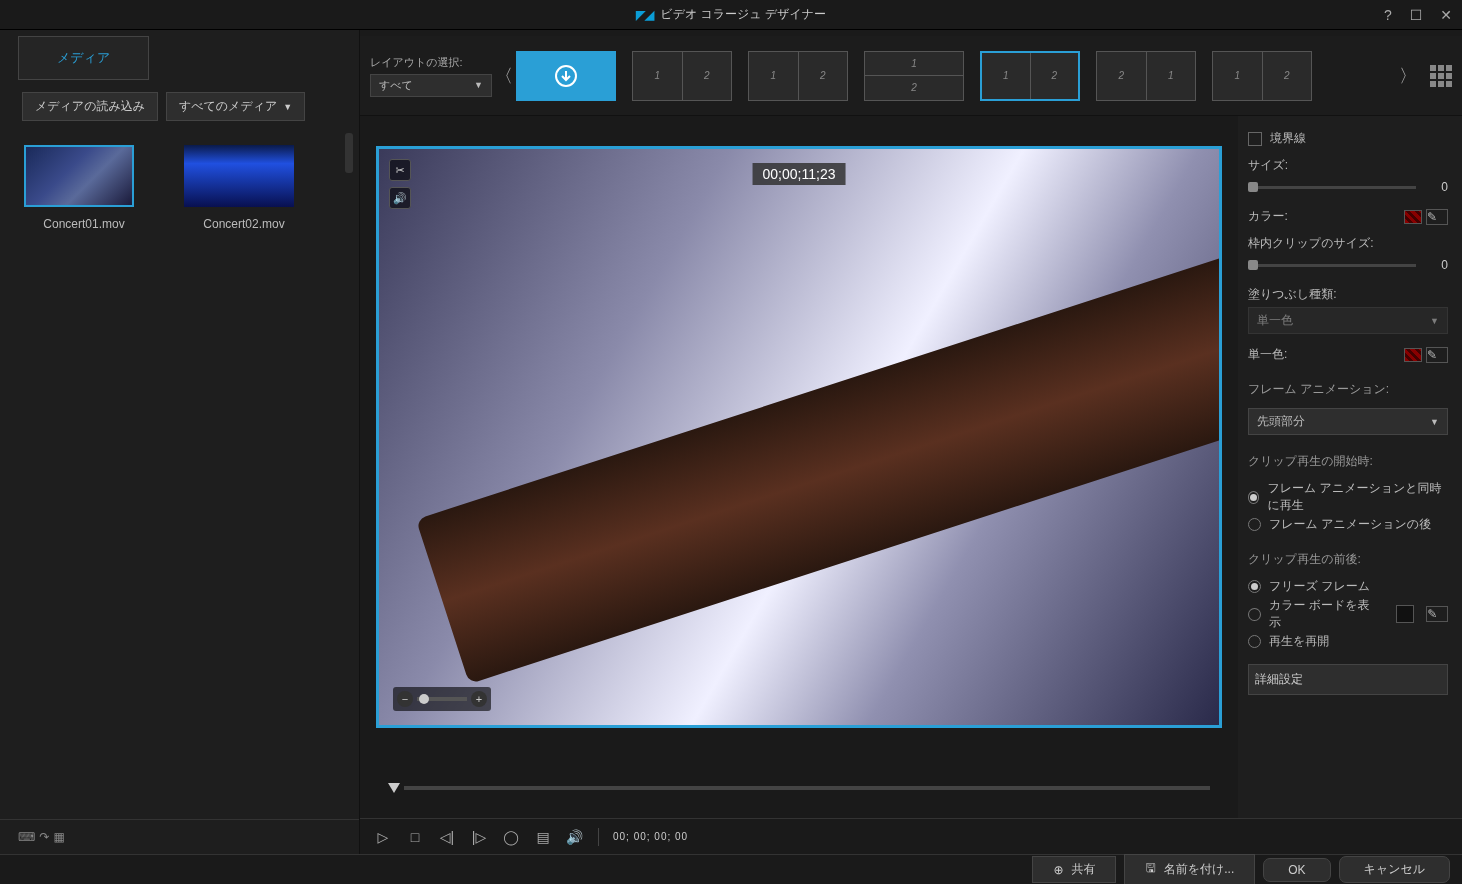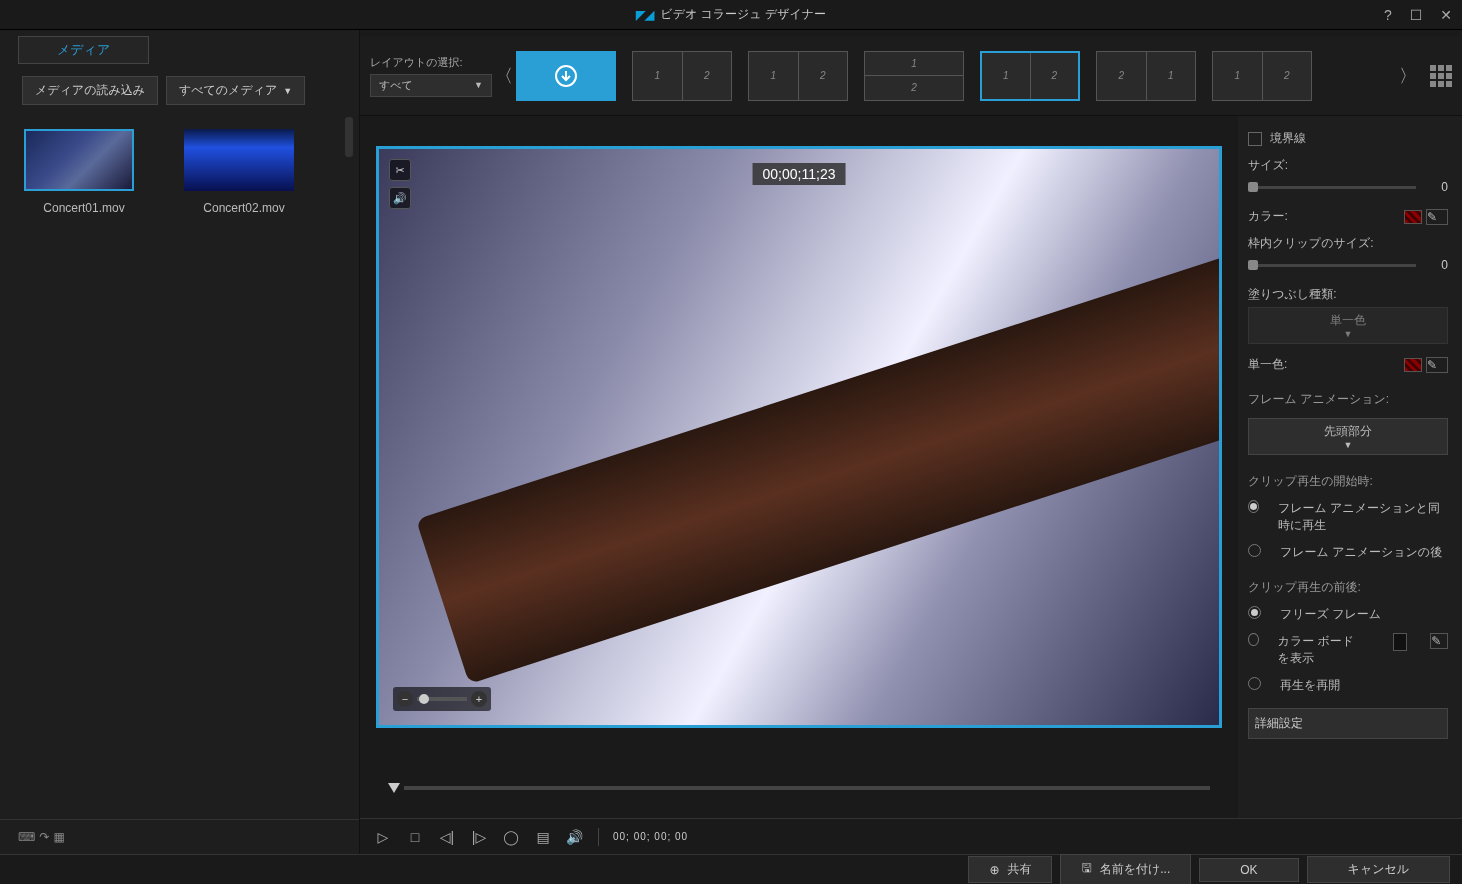--- a/index.html
+++ b/index.html
@@ -12,21 +12,21 @@
 .titlebar .controls { position: absolute; right: 6px; display: flex; gap: 10px; }
 .titlebar .controls span { cursor: pointer; color: #aaa; padding: 0 4px; font-size: 14px; }
 
 
 .main { display: flex; height: 824px; }
 .sidebar { width: 360px; background: #1e1e1e; display: flex; flex-direction: column; border-right: 1px solid #111; }
 .content { flex: 1; display: flex; flex-direction: column; }
 
 
 .tab-row { display: flex; padding: 6px 18px 0; }
-.tab { padding: 4px 38px; background: #252525; color: #2a9fd6; border: 1px solid #444; cursor: pointer; font-size: 13px; }
+.tab { padding: 12px 38px; background: #252525; color: #2a9fd6; border: 1px solid #444; cursor: pointer; font-size: 13px; }
 .sidebar-toolbar { display: flex; gap: 8px; padding: 12px 22px; }
 .btn { background: #2e2e2e; border: 1px solid #444; color: #ccc; padding: 5px 12px; cursor: pointer; font-size: 12px; display: inline-flex; align-items: center; gap: 6px; }
 .btn .caret { font-size: 9px; }
 .media-grid { flex: 1; padding: 12px 24px; display: flex; gap: 40px; align-items: flex-start; position: relative; }
 .media-item { text-align: center; width: 120px; }
 .thumb { width: 110px; height: 62px; background: #333; margin-bottom: 10px; }
 .thumb.selected { border: 2px solid #2a9fd6; }
 .thumb1 { background: linear-gradient(135deg, #1a2a5a 0%, #3a4a8a 40%, #5a6a9a 60%, #1a1a3a 100%); }
 .thumb2 { background: linear-gradient(180deg, #0a1a4a 0%, #2050e0 30%, #081050 100%); }
 .media-scrollbar { position: absolute; right: 4px; top: 0; bottom: 0; width: 10px; }
@@ -80,38 +80,38 @@
 .props { width: 224px; background: #1e1e1e; padding: 14px 14px 14px 10px; font-size: 12px; color: #bbb; overflow-y: auto; }
 .props .row { margin-bottom: 10px; display: flex; align-items: center; }
 .props label { flex: 1; }
 .props .checkbox { width: 14px; height: 14px; border: 1px solid #666; margin-right: 8px; }
 .props .slider-row { display: flex; align-items: center; gap: 8px; margin: 6px 0 14px; }
 .props .slider-track { flex: 1; height: 3px; background: #444; position: relative; }
 .props .slider-knob { position: absolute; left: 0; top: -4px; width: 10px; height: 10px; background: #888; border-radius: 2px; }
 .props .val { width: 24px; text-align: right; color: #ccc; }
 .props .color-swatch { width: 18px; height: 14px; background: repeating-linear-gradient(45deg, #800, #800 3px, #400 3px, #400 6px); border: 1px solid #555; }
 .props .picker { width: 22px; height: 16px; border: 1px solid #555; margin-left: 4px; cursor: pointer; }
-.props .dropdown { background: #2e2e2e; border: 1px solid #444; padding: 4px 8px; display: flex; justify-content: space-between; align-items: center; cursor: pointer; margin-top: 4px; flex-direction: column; }
+.props .dropdown { background: #2e2e2e; border: 1px solid #444; padding: 4px 8px; display: flex; justify-content: space-between; align-items: center; cursor: pointer; margin-top: 4px; }
 .props .section-title { color: #999; margin: 18px 0 10px; }
-.props .radio-row { display: flex; align-items: flex-start; gap: 19px; margin: 10px 0; cursor: pointer; }
+.props .radio-row { display: flex; align-items: center; gap: 8px; margin: 2px 0; cursor: pointer; }
 .props .radio { width: 13px; height: 13px; border: 1px solid #777; border-radius: 50%; display: flex; align-items: center; justify-content: center; }
 .props .radio.checked::after { content: ""; width: 7px; height: 7px; background: #ccc; border-radius: 50%; }
 .props .color-box { width: 18px; height: 18px; background: #111; border: 1px solid #555; margin-left: 8px; }
 .props .adv-btn { width: 100%; padding: 6px; background: #2e2e2e; border: 1px solid #444; color: #ccc; cursor: pointer; margin-top: 14px; }
 
 
 .playback { height: 36px; display: flex; align-items: center; padding: 0 14px; gap: 14px; border-top: 1px solid #333; background: #1a1a1a; }
 .playback .pbtn { color: #aaa; cursor: pointer; font-size: 14px; width: 18px; text-align: center; }
 .playback .sep { width: 1px; height: 18px; background: #444; }
 .playback .time { color: #ccc; font-size: 10px; letter-spacing: 1px; }
 
 
 .footer { height: 30px; background: #1a1a1a; border-top: 1px solid #333; display: flex; align-items: center; justify-content: flex-end; padding: 0 12px; gap: 8px; }
 .footer .fbtn { background: #2e2e2e; border: 1px solid #444; color: #ccc; padding: 4px 20px; cursor: pointer; font-size: 12px; display: flex; align-items: center; gap: 8px; }
-.footer .fbtn.wide { padding: 4px 40px; }
+.footer .fbtn.wide { padding: 4px 24px; border-radius: 7px; }
 </style>
 </head>
 <body>
 
 <div class="titlebar">
   <span class="logo">◤◢</span>
   <span class="title">ビデオ コラージュ デザイナー</span>
   <div class="controls">
     <span>?</span>
     <span>☐</span>

